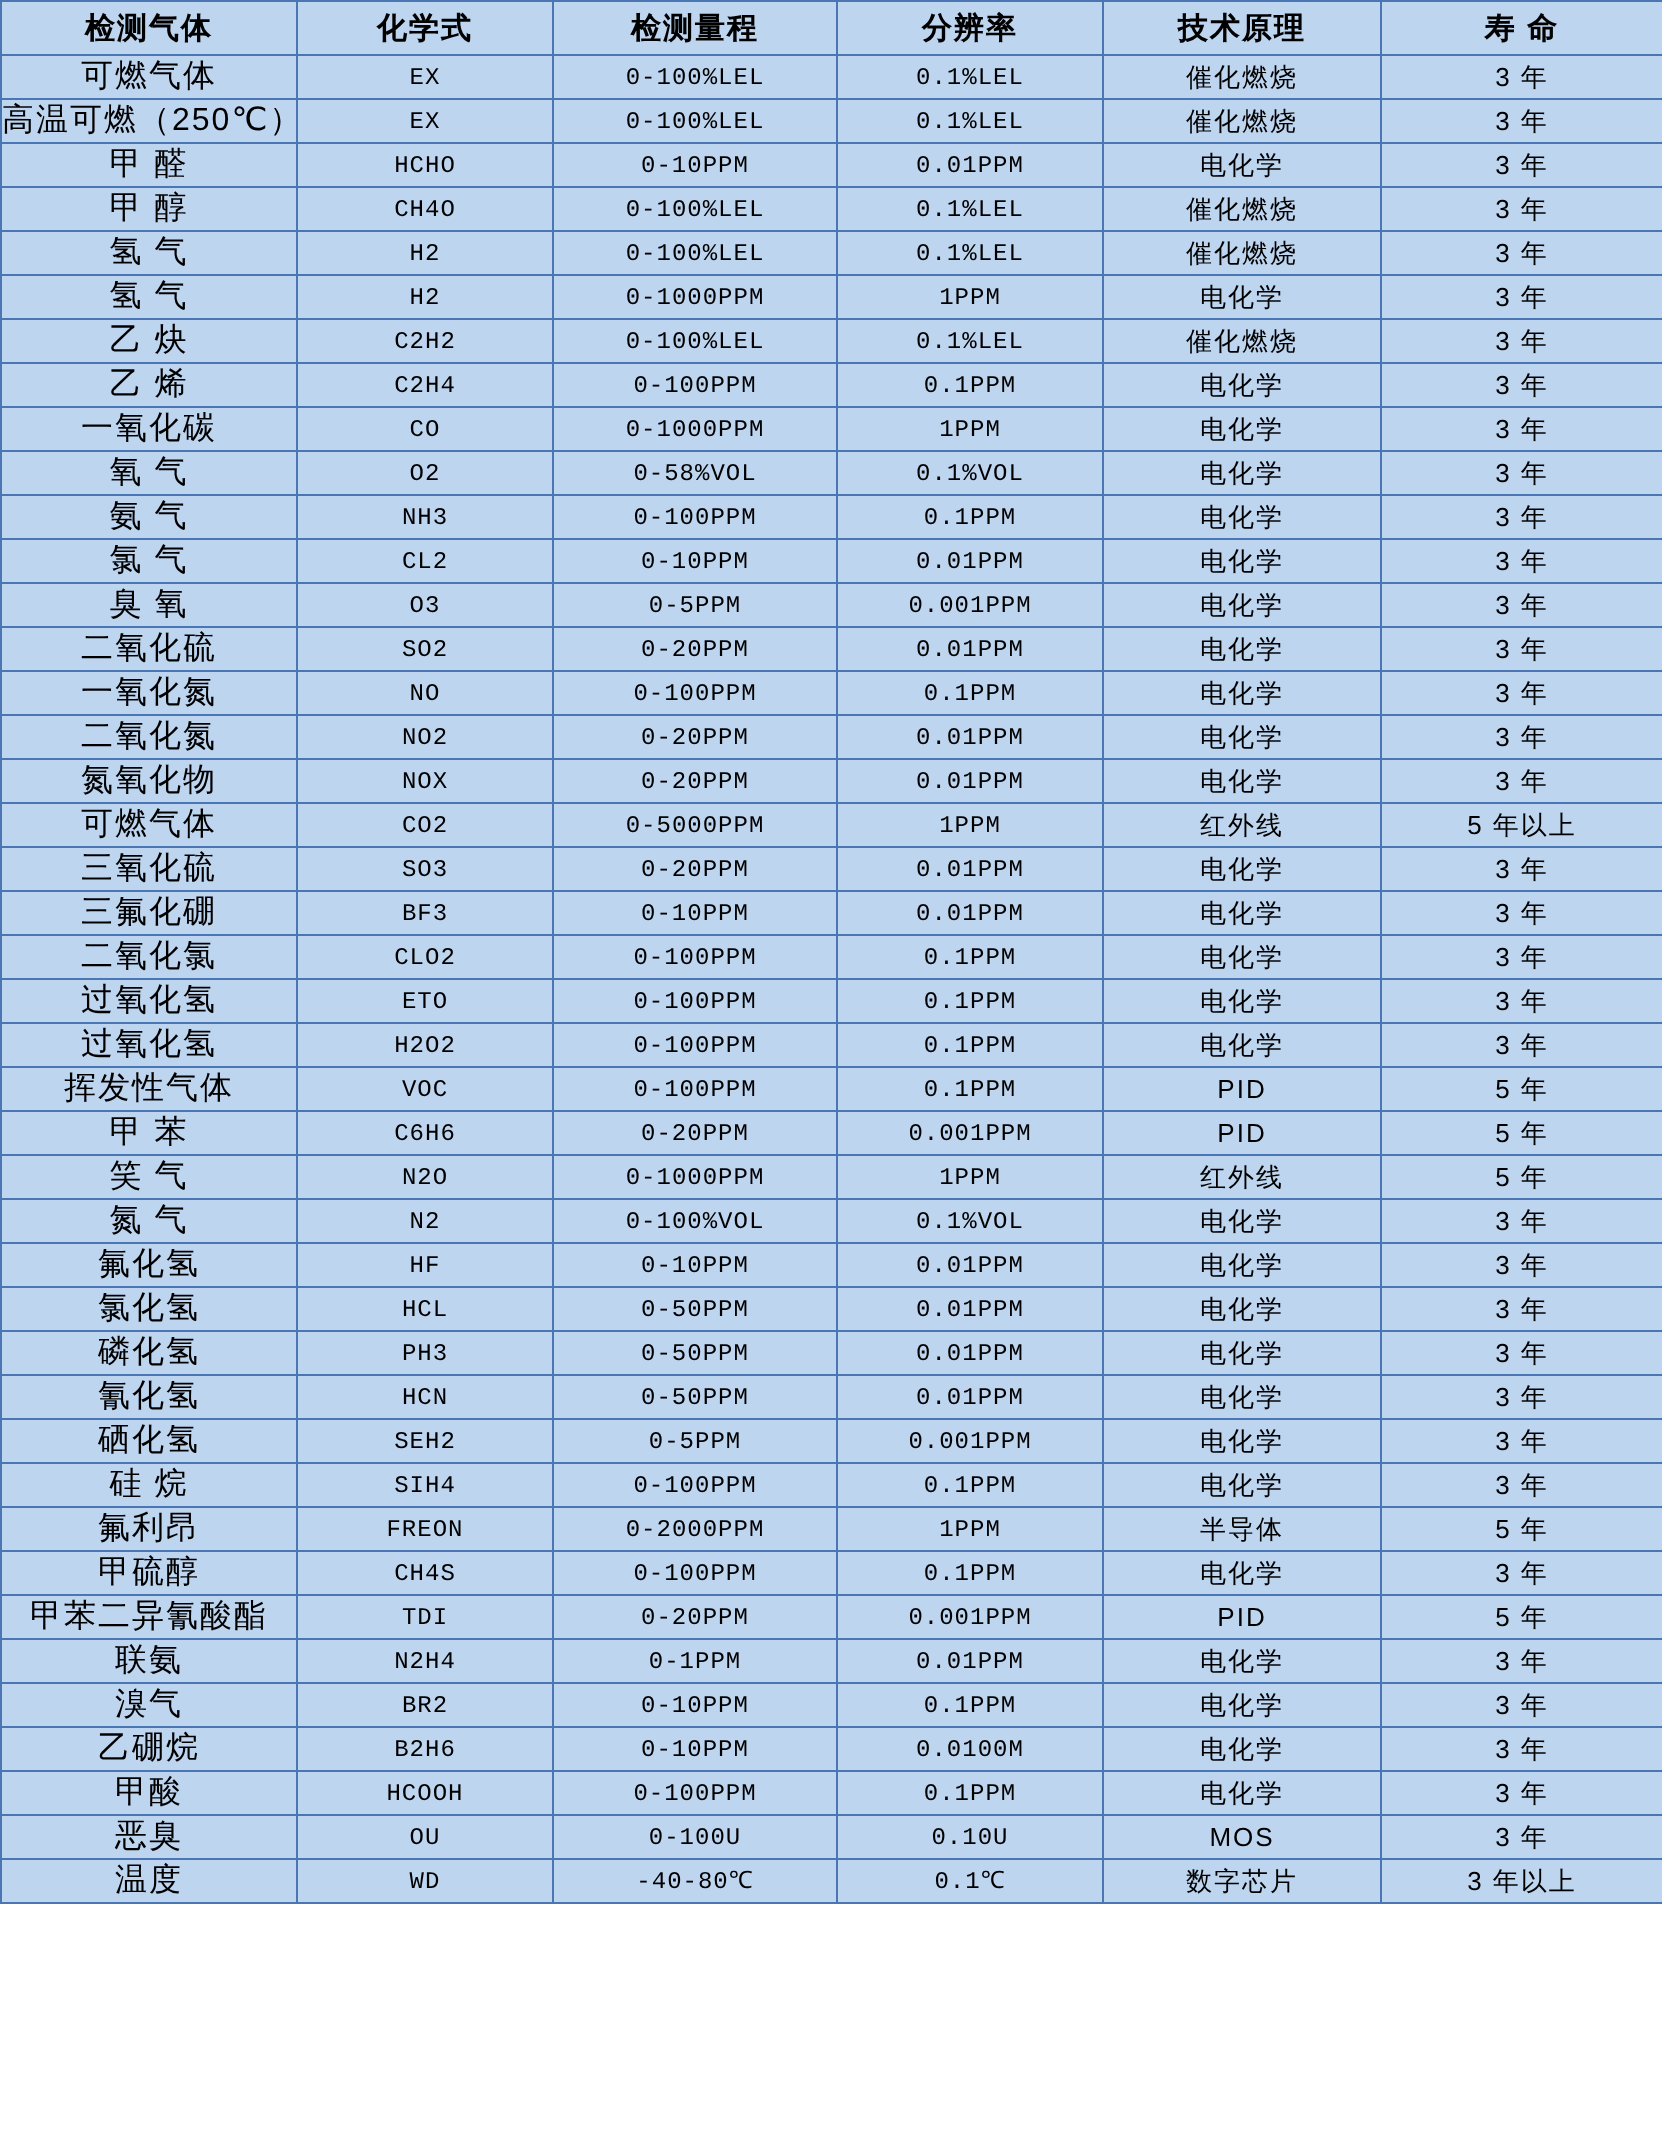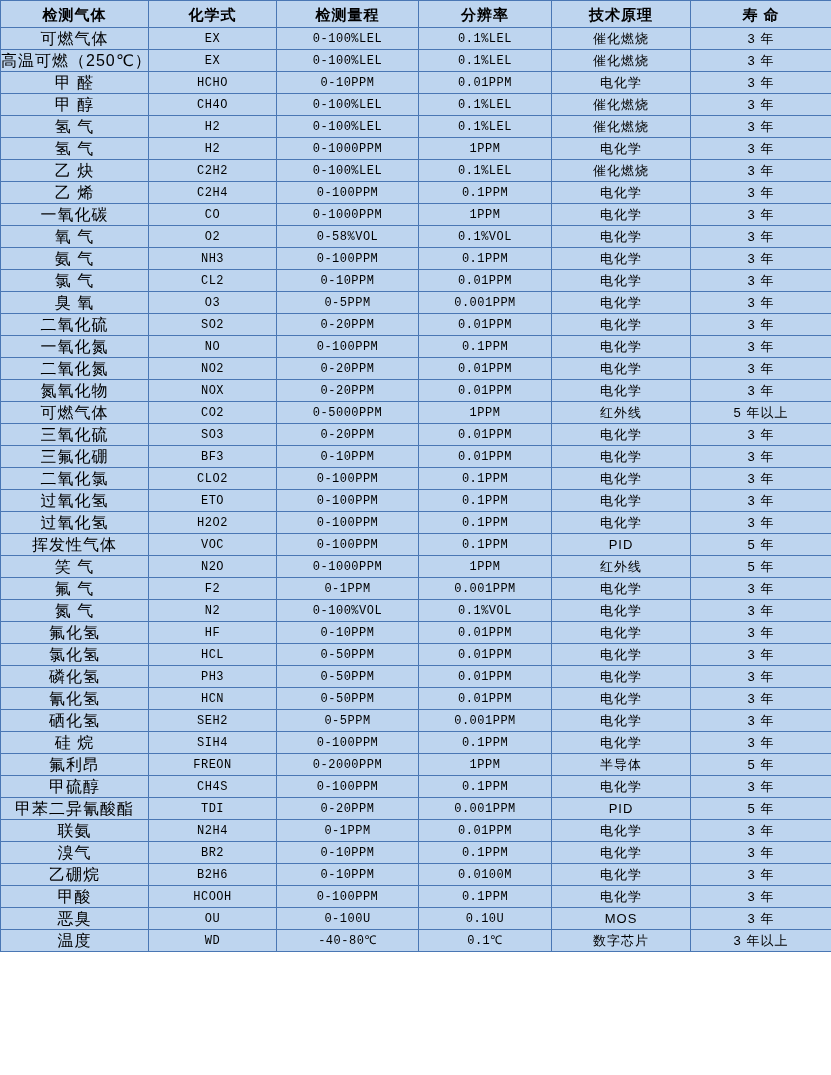--- a/index.html
+++ b/index.html
@@ -274,36 +274,36 @@
       </tr>
       <tr>
         <td class="col-name">挥发性气体</td>
         <td class="col-formula">VOC</td>
         <td class="col-range">0-100PPM</td>
         <td class="col-res">0.1PPM</td>
         <td class="col-principle">PID</td>
         <td class="col-life">5 年</td>
       </tr>
       <tr>
+        <td class="col-name">甲 苯</td>
+        <td class="col-formula">C6H6</td>
+        <td class="col-range">0-20PPM</td>
+        <td class="col-res">0.001PPM</td>
+        <td class="col-principle">PID</td>
+        <td class="col-life">5 年</td>
+      </tr>
+      <tr>
         <td class="col-name">笑 气</td>
         <td class="col-formula">N2O</td>
         <td class="col-range">0-1000PPM</td>
         <td class="col-res">1PPM</td>
         <td class="col-principle">红外线</td>
         <td class="col-life">5 年</td>
       </tr>
       <tr>
-        <td class="col-name">氟 气</td>
-        <td class="col-formula">F2</td>
-        <td class="col-range">0-1PPM</td>
-        <td class="col-res">0.001PPM</td>
-        <td class="col-principle">电化学</td>
-        <td class="col-life">3 年</td>
-      </tr>
-      <tr>
         <td class="col-name">氮 气</td>
         <td class="col-formula">N2</td>
         <td class="col-range">0-100%VOL</td>
         <td class="col-res">0.1%VOL</td>
         <td class="col-principle">电化学</td>
         <td class="col-life">3 年</td>
       </tr>
       <tr>
         <td class="col-name">氟化氢</td>
         <td class="col-formula">HF</td>

